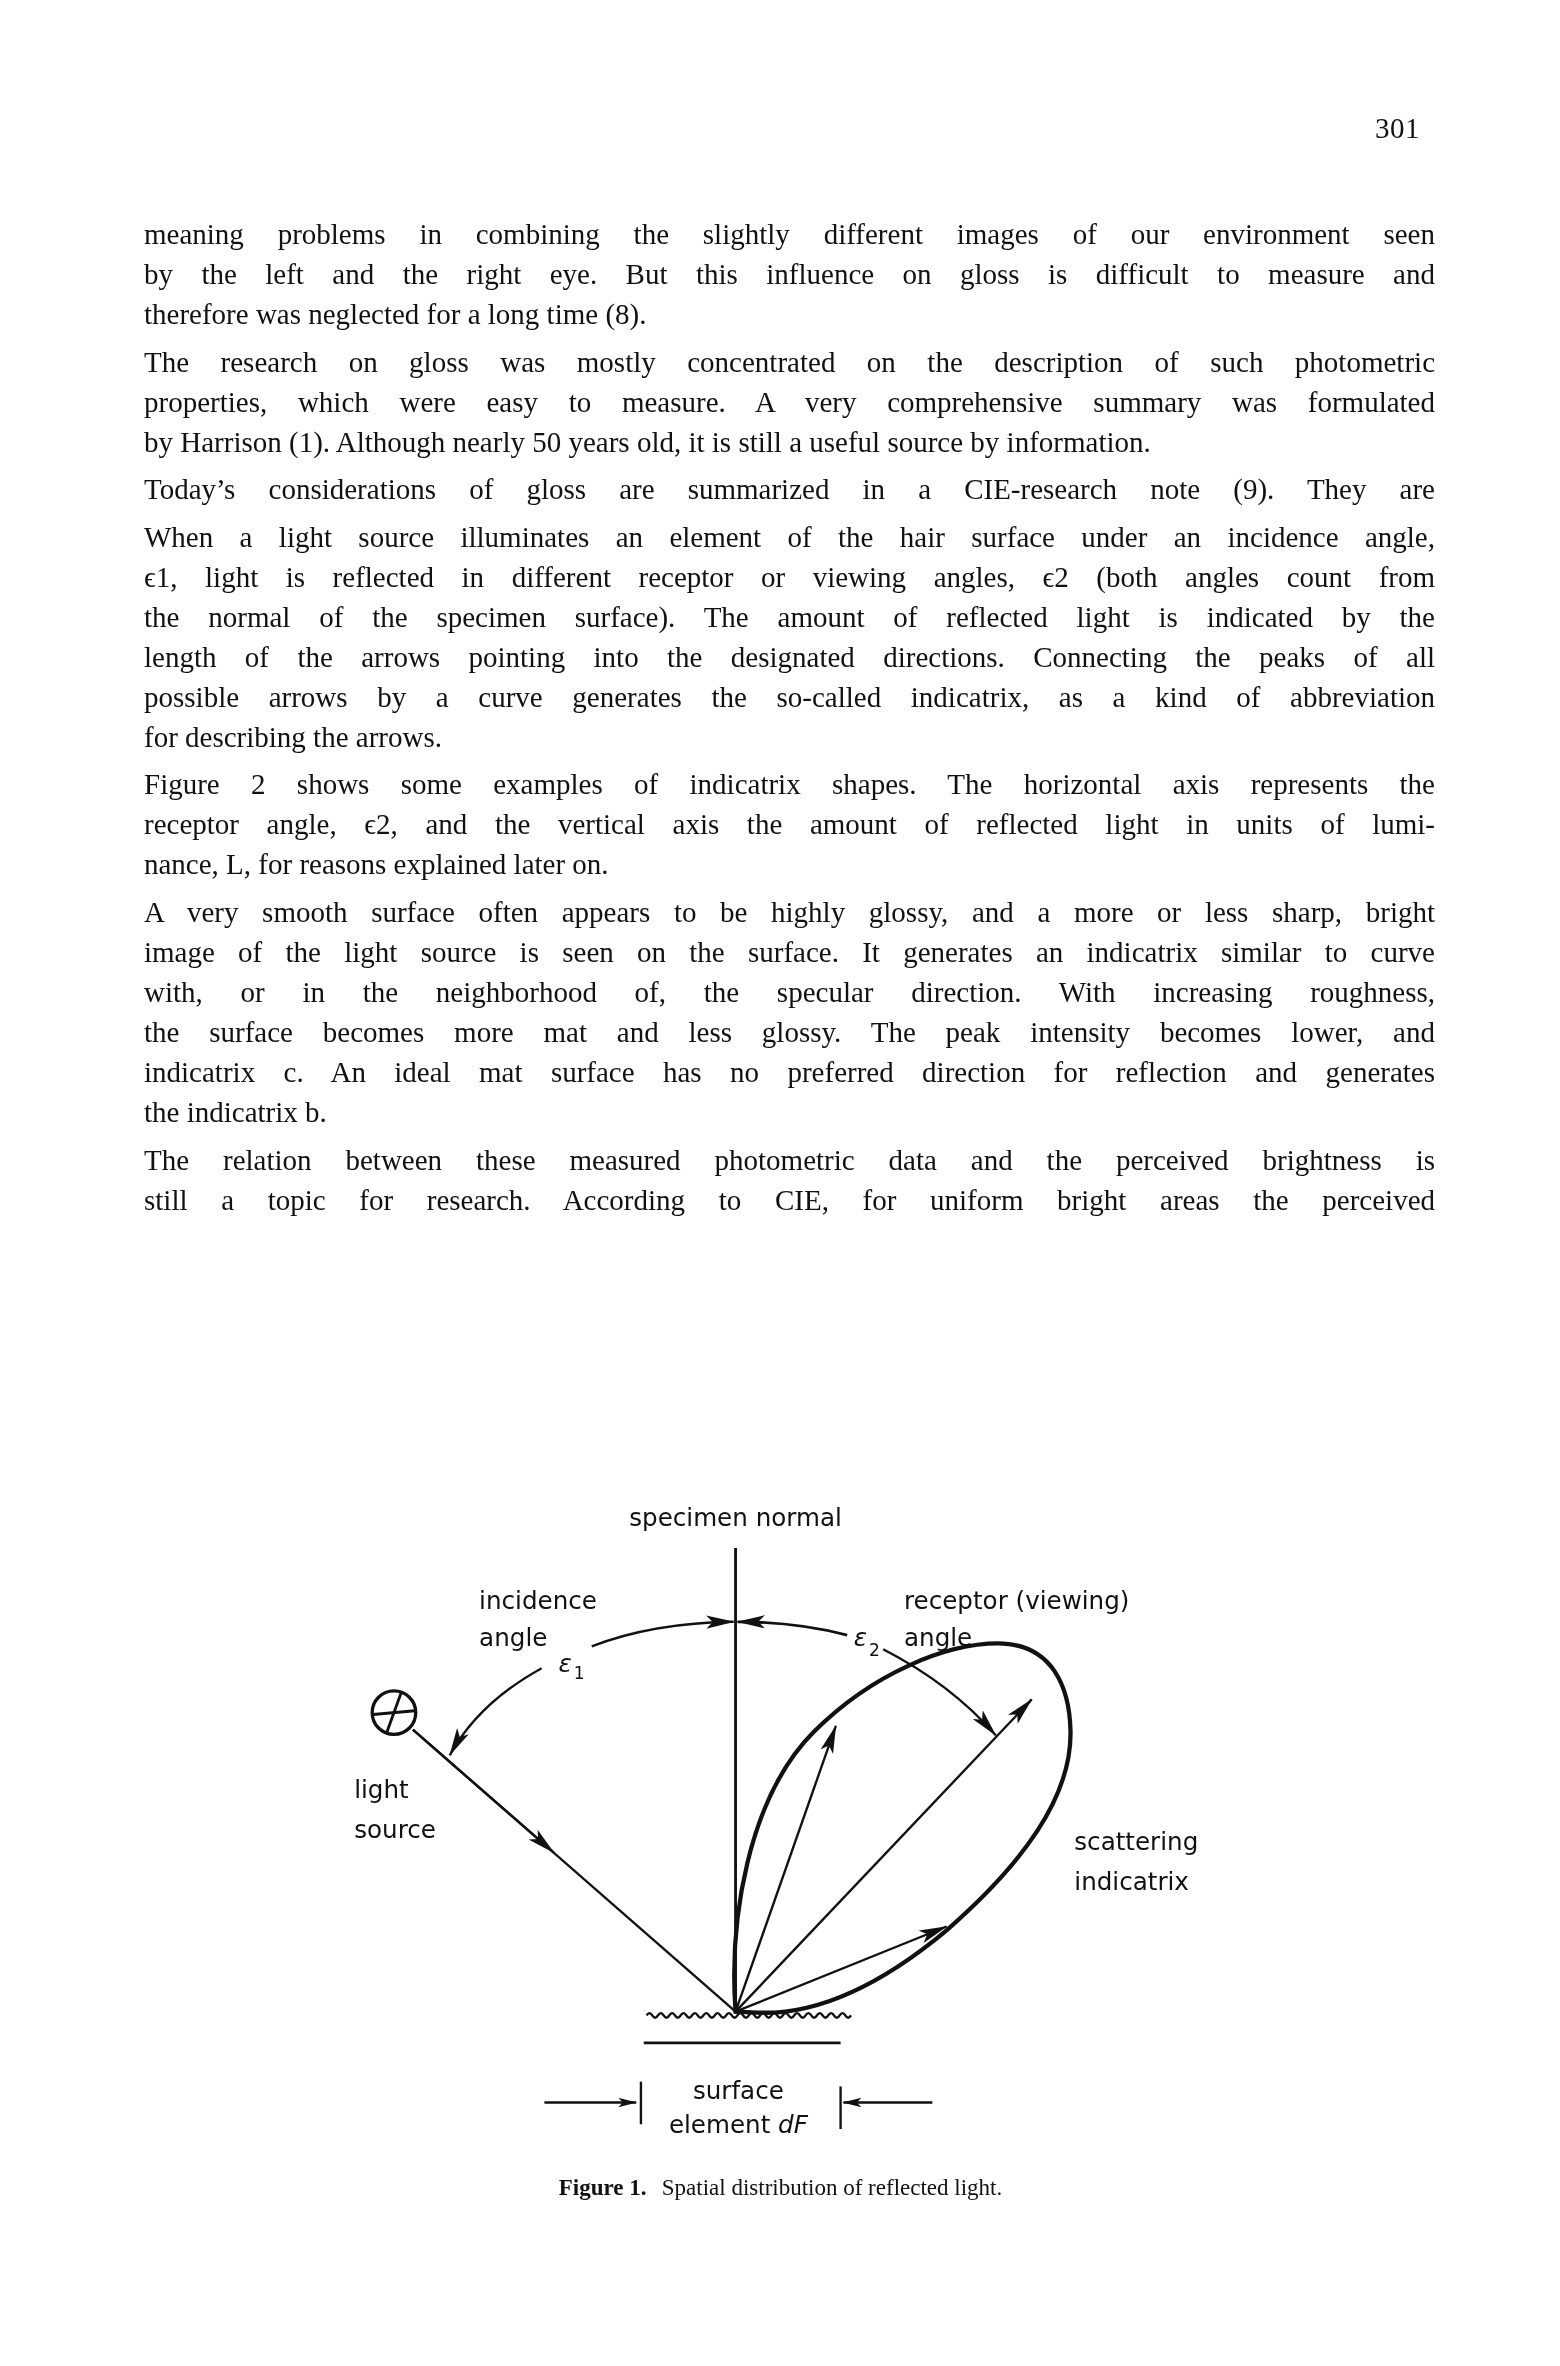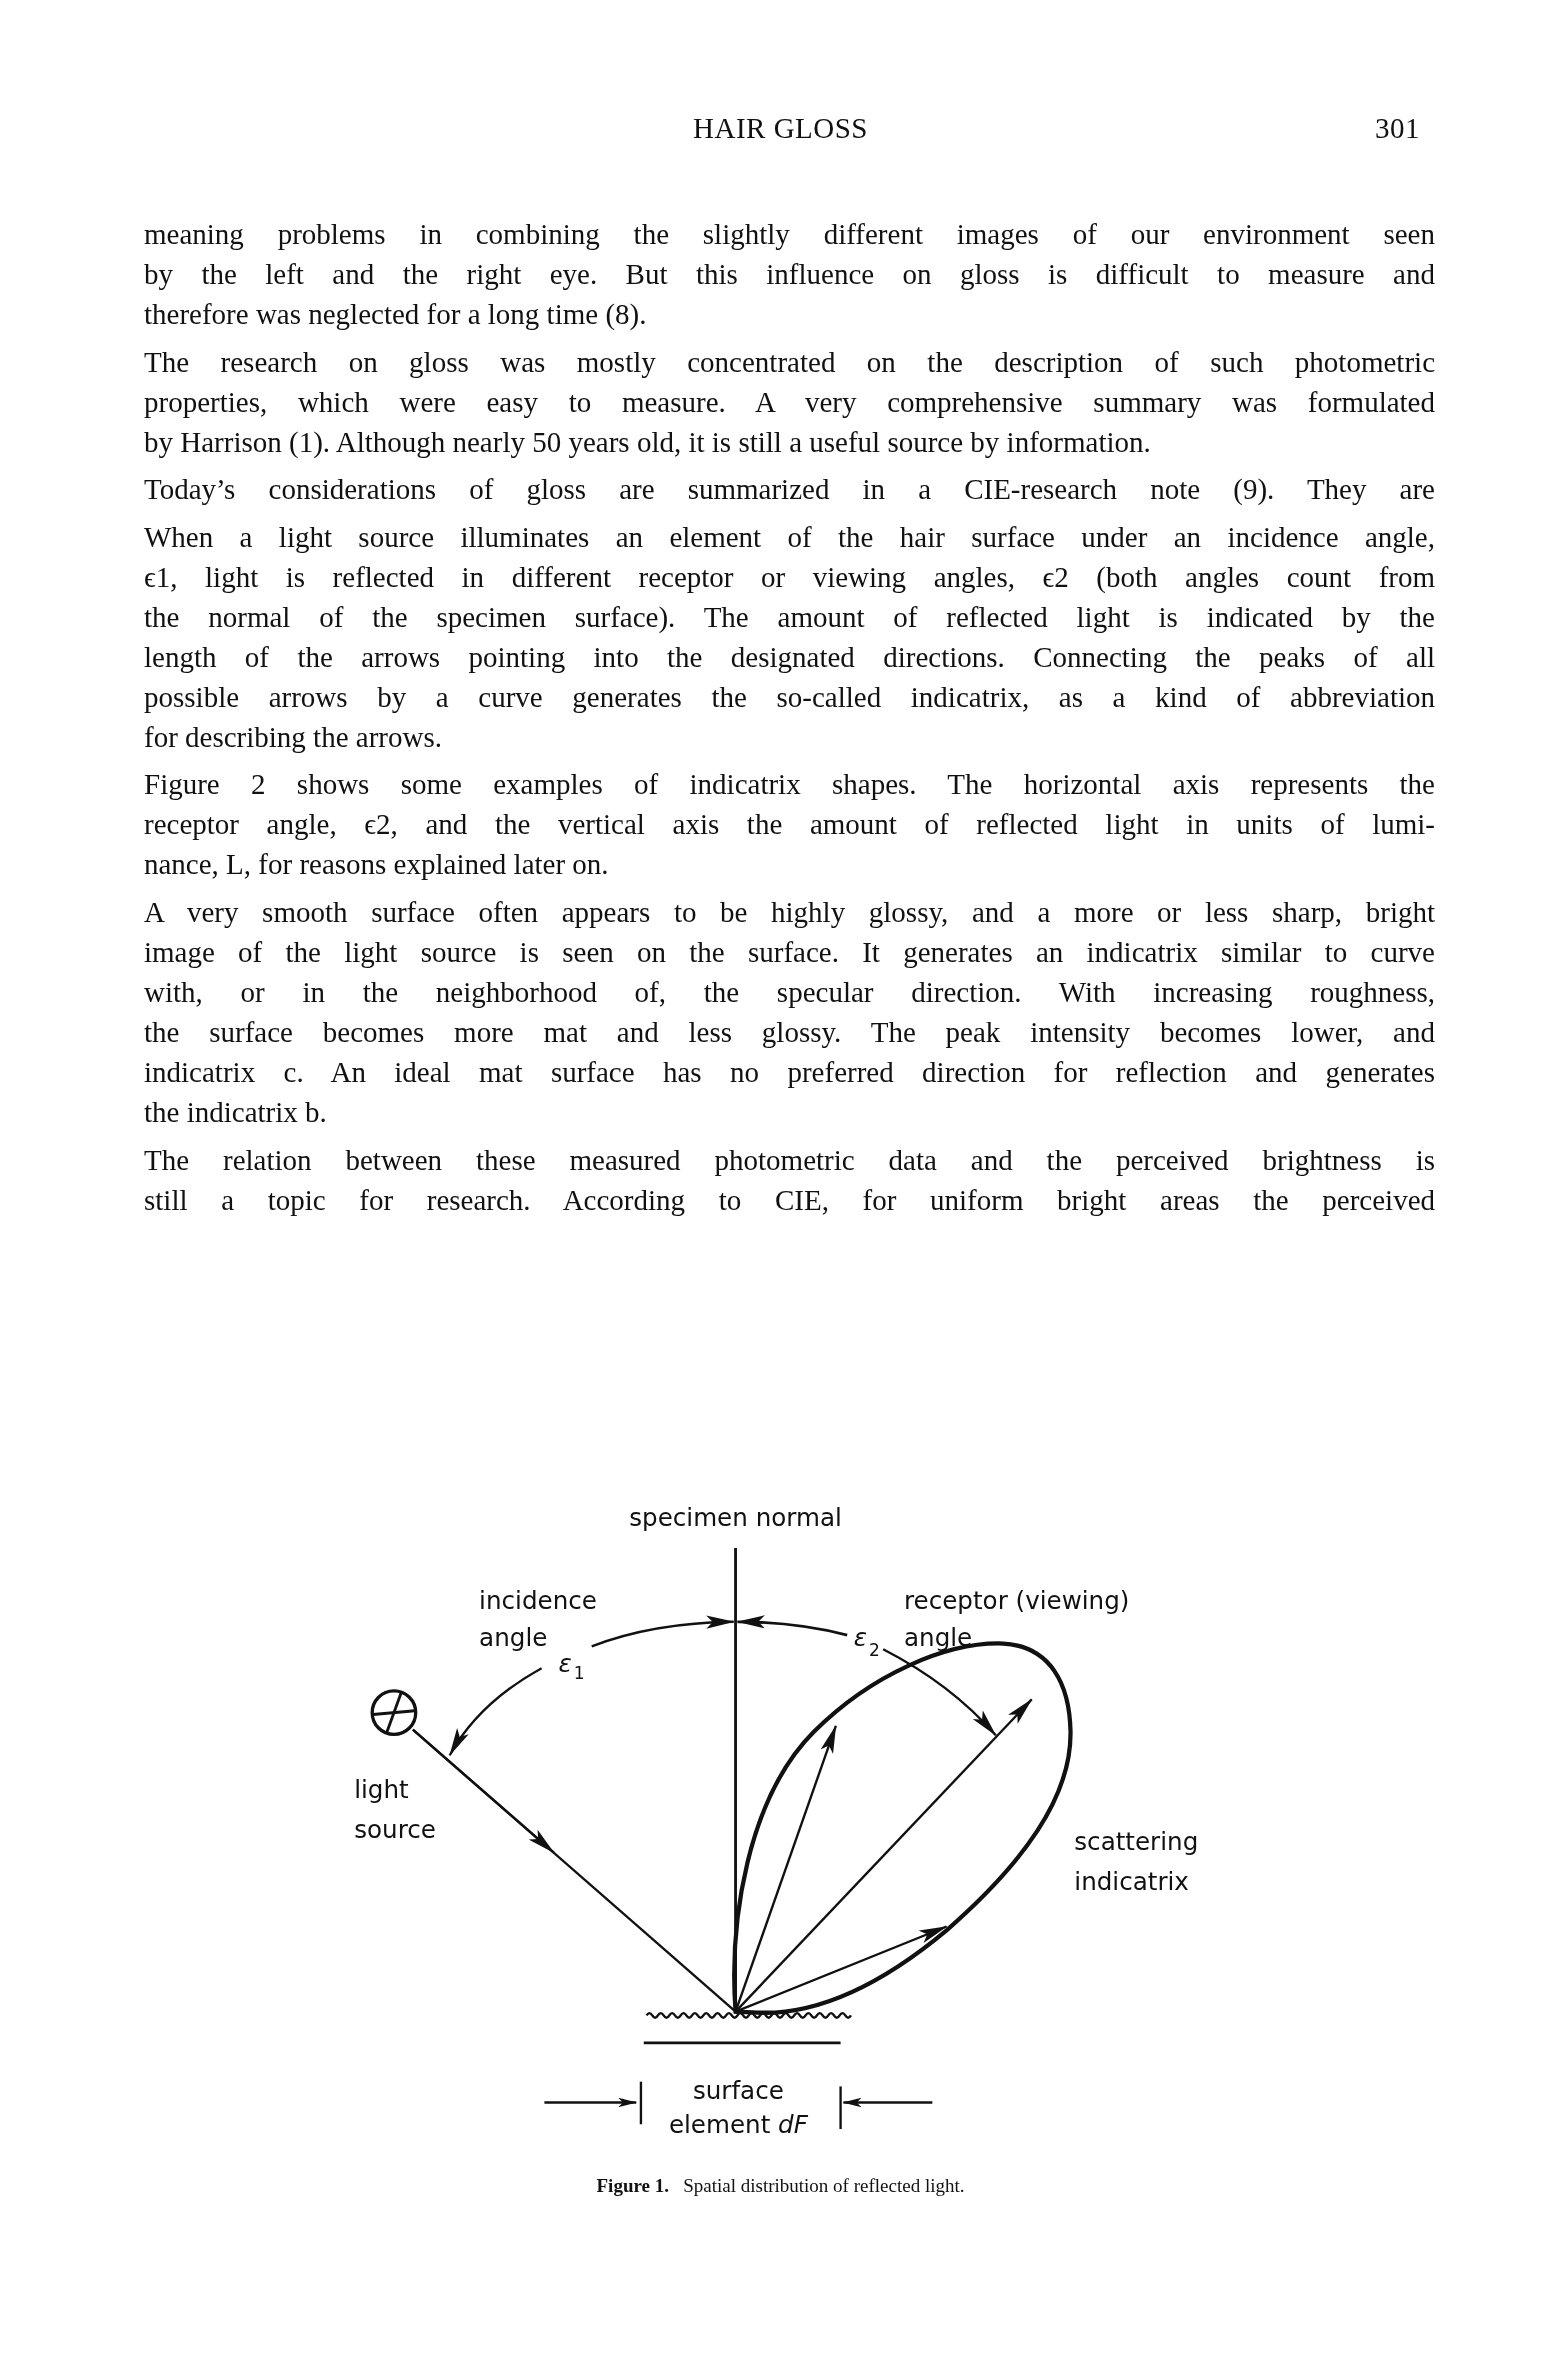--- a/index.html
+++ b/index.html
@@ -20,29 +20,28 @@
   }
   .body-text p { margin: 0 0 7.6px 0; text-align: justify; text-align-last: left; }
   .line { display: block; text-align: justify; text-align-last: justify; }
   .line.last { text-align-last: left; }
   .figure-svg { position: absolute; left: 0; top: 1495px; width: 1561px; height: 757px; }
   .fig-label { font-family: "DejaVu Sans", "Liberation Sans", sans-serif; font-size: 26px; fill: #111111; }
   .fig-sym { font-family: "DejaVu Sans", "Liberation Sans", sans-serif; font-size: 26px; font-style: italic; fill: #111111; }
   .fig-sub { font-family: "DejaVu Sans", "Liberation Sans", sans-serif; font-size: 18px; fill: #111111; }
   .caption {
     position: absolute; top: 2175px; left: 0; width: 1561px; text-align: center;
-    font-size: 19px;
+    font-size: 23px;
   }
   .caption .fig-num { font-weight: bold; margin-right: 9.5px; }
 </style>
 </head>
 <body>
 
 <div class="running-head">
-  <span class="running-title">HAIR GLOSS</span>
   <span class="page-number">301</span>
 </div>
 
 <div class="body-text" id="body-text">
     <p>
       <span class="line">meaning problems in combining the slightly different images of our environment seen</span>
       <span class="line">by the left and the right eye. But this influence on gloss is difficult to measure and</span>
       <span class="line last">therefore was neglected for a long time (8).</span>
     </p>
     <p>

